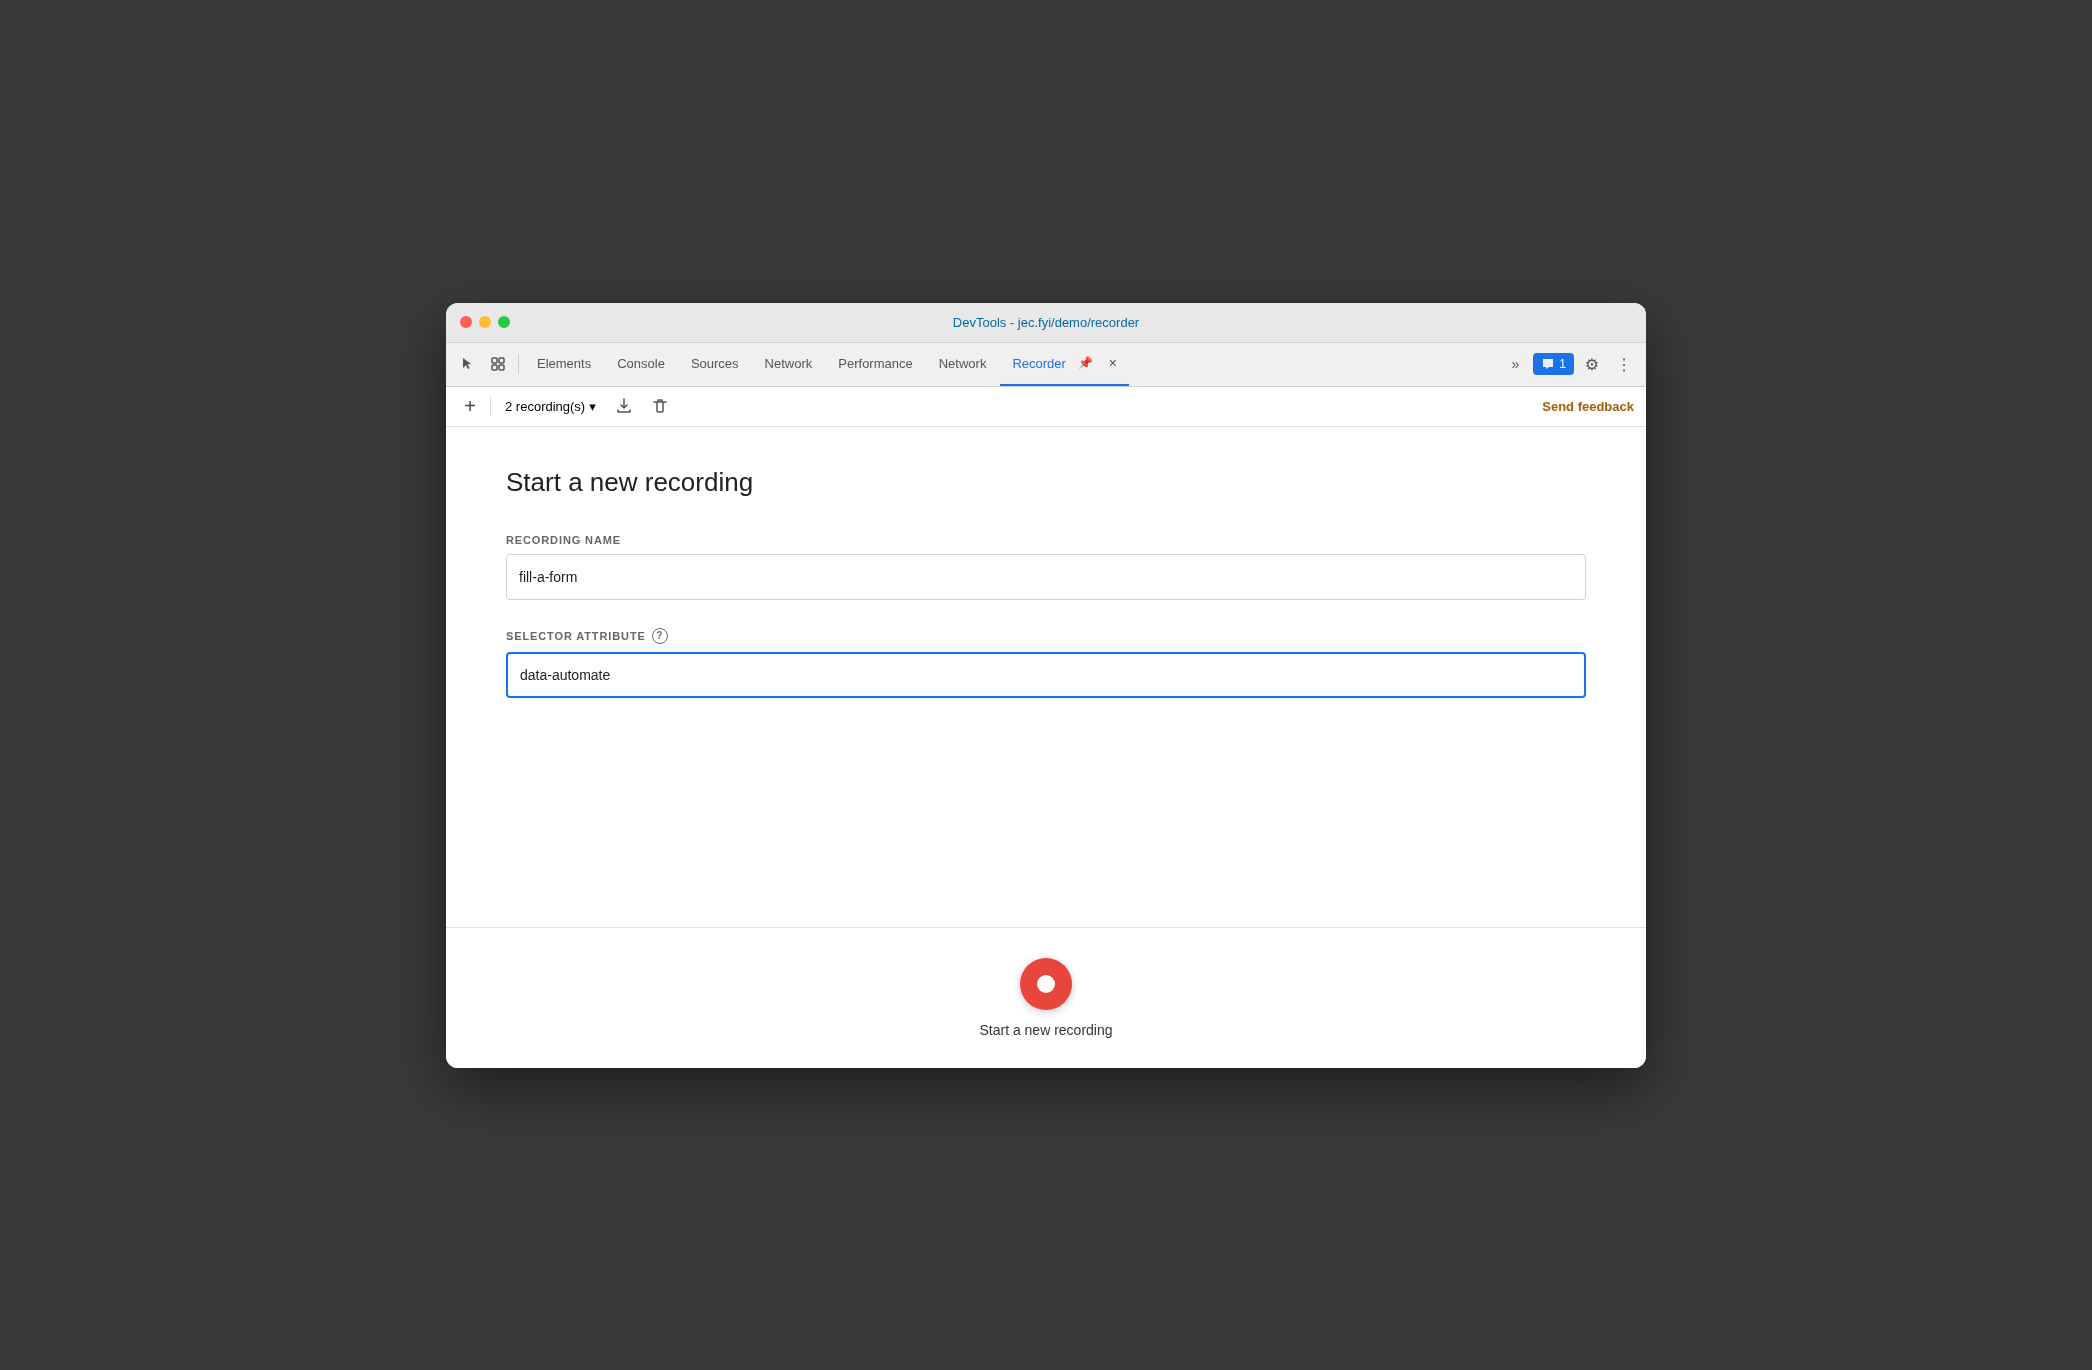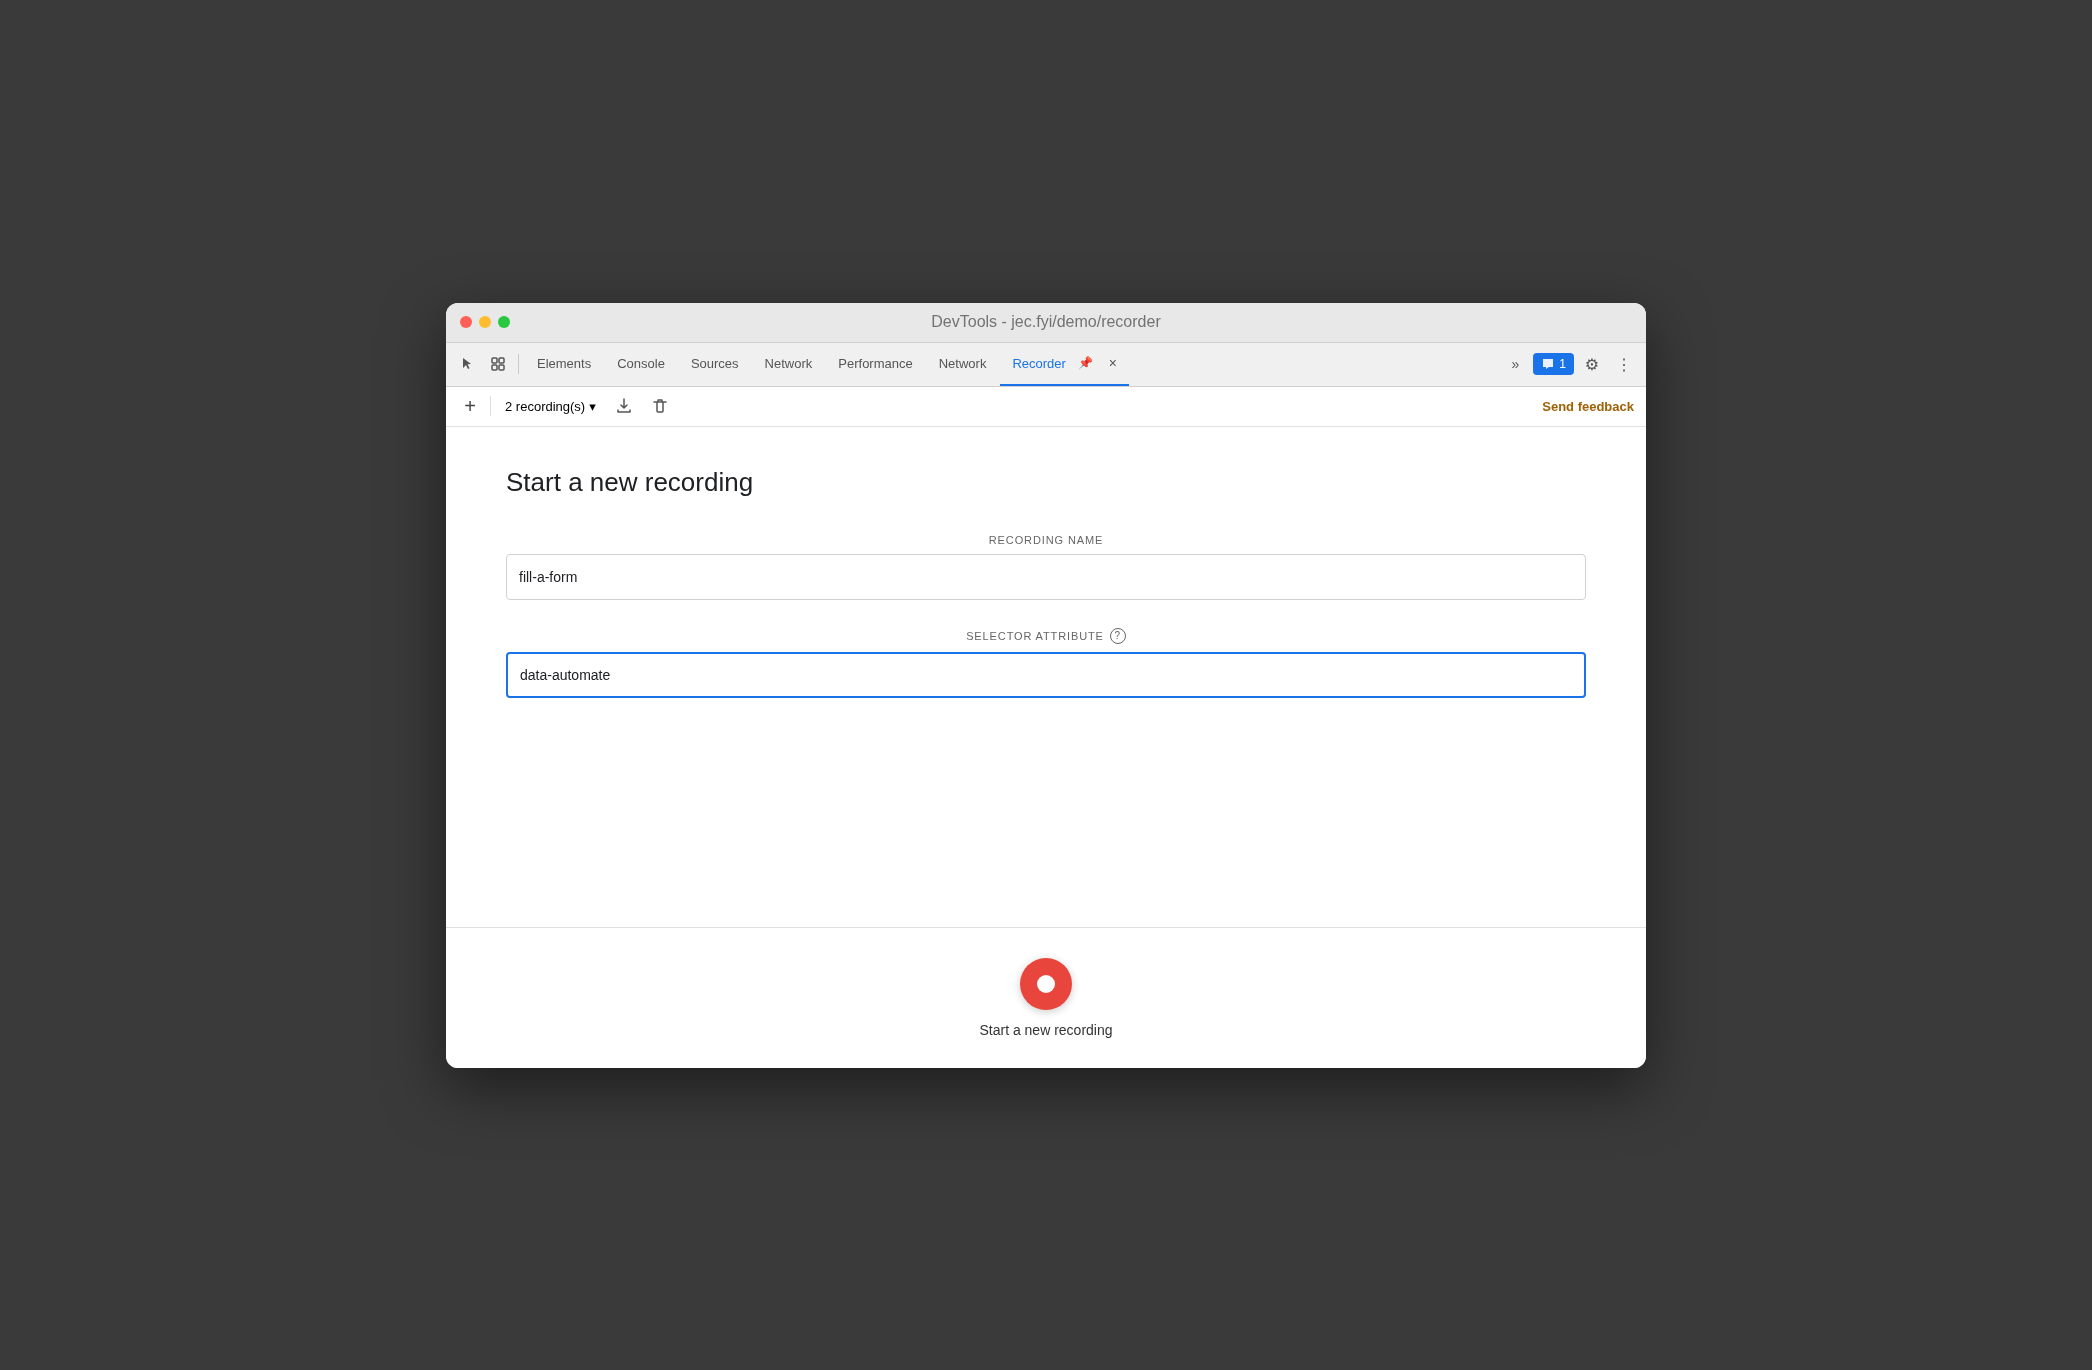--- a/index.html
+++ b/index.html
@@ -24,22 +24,22 @@
       display: flex;
       align-items: center;
       padding: 0 14px;
       border-bottom: 1px solid #d0d0d0;
       position: relative;
     }
     .title-bar-title {
       position: absolute;
       left: 50%;
       transform: translateX(-50%);
-      font-size: 16px;
-      color: #737373;
+      font-size: 13px;
+      color: #0369a1;
       font-weight: 500;
     }
     .traffic-lights {
       display: flex;
       gap: 7px;
     }
     .traffic-light {
       width: 12px;
       height: 12px;
       border-radius: 50%;
@@ -197,29 +197,28 @@
       font-size: 26px;
       font-weight: 400;
       color: #202124;
       margin-bottom: 36px;
     }
     .field-group {
       margin-bottom: 28px;
     }
     .field-label {
       font-size: 11px;
-      font-weight: 400;
+      font-weight: 700;
       color: #666;
       letter-spacing: 0.08em;
       text-transform: uppercase;
       margin-bottom: 8px;
       display: flex;
       align-items: center;
       gap: 6px;
-      justify-content: center;
     }
     .field-label .help-icon {
       width: 16px;
       height: 16px;
       border: 1.5px solid #666;
       border-radius: 50%;
       display: inline-flex;
       align-items: center;
       justify-content: center;
       font-size: 10px;

